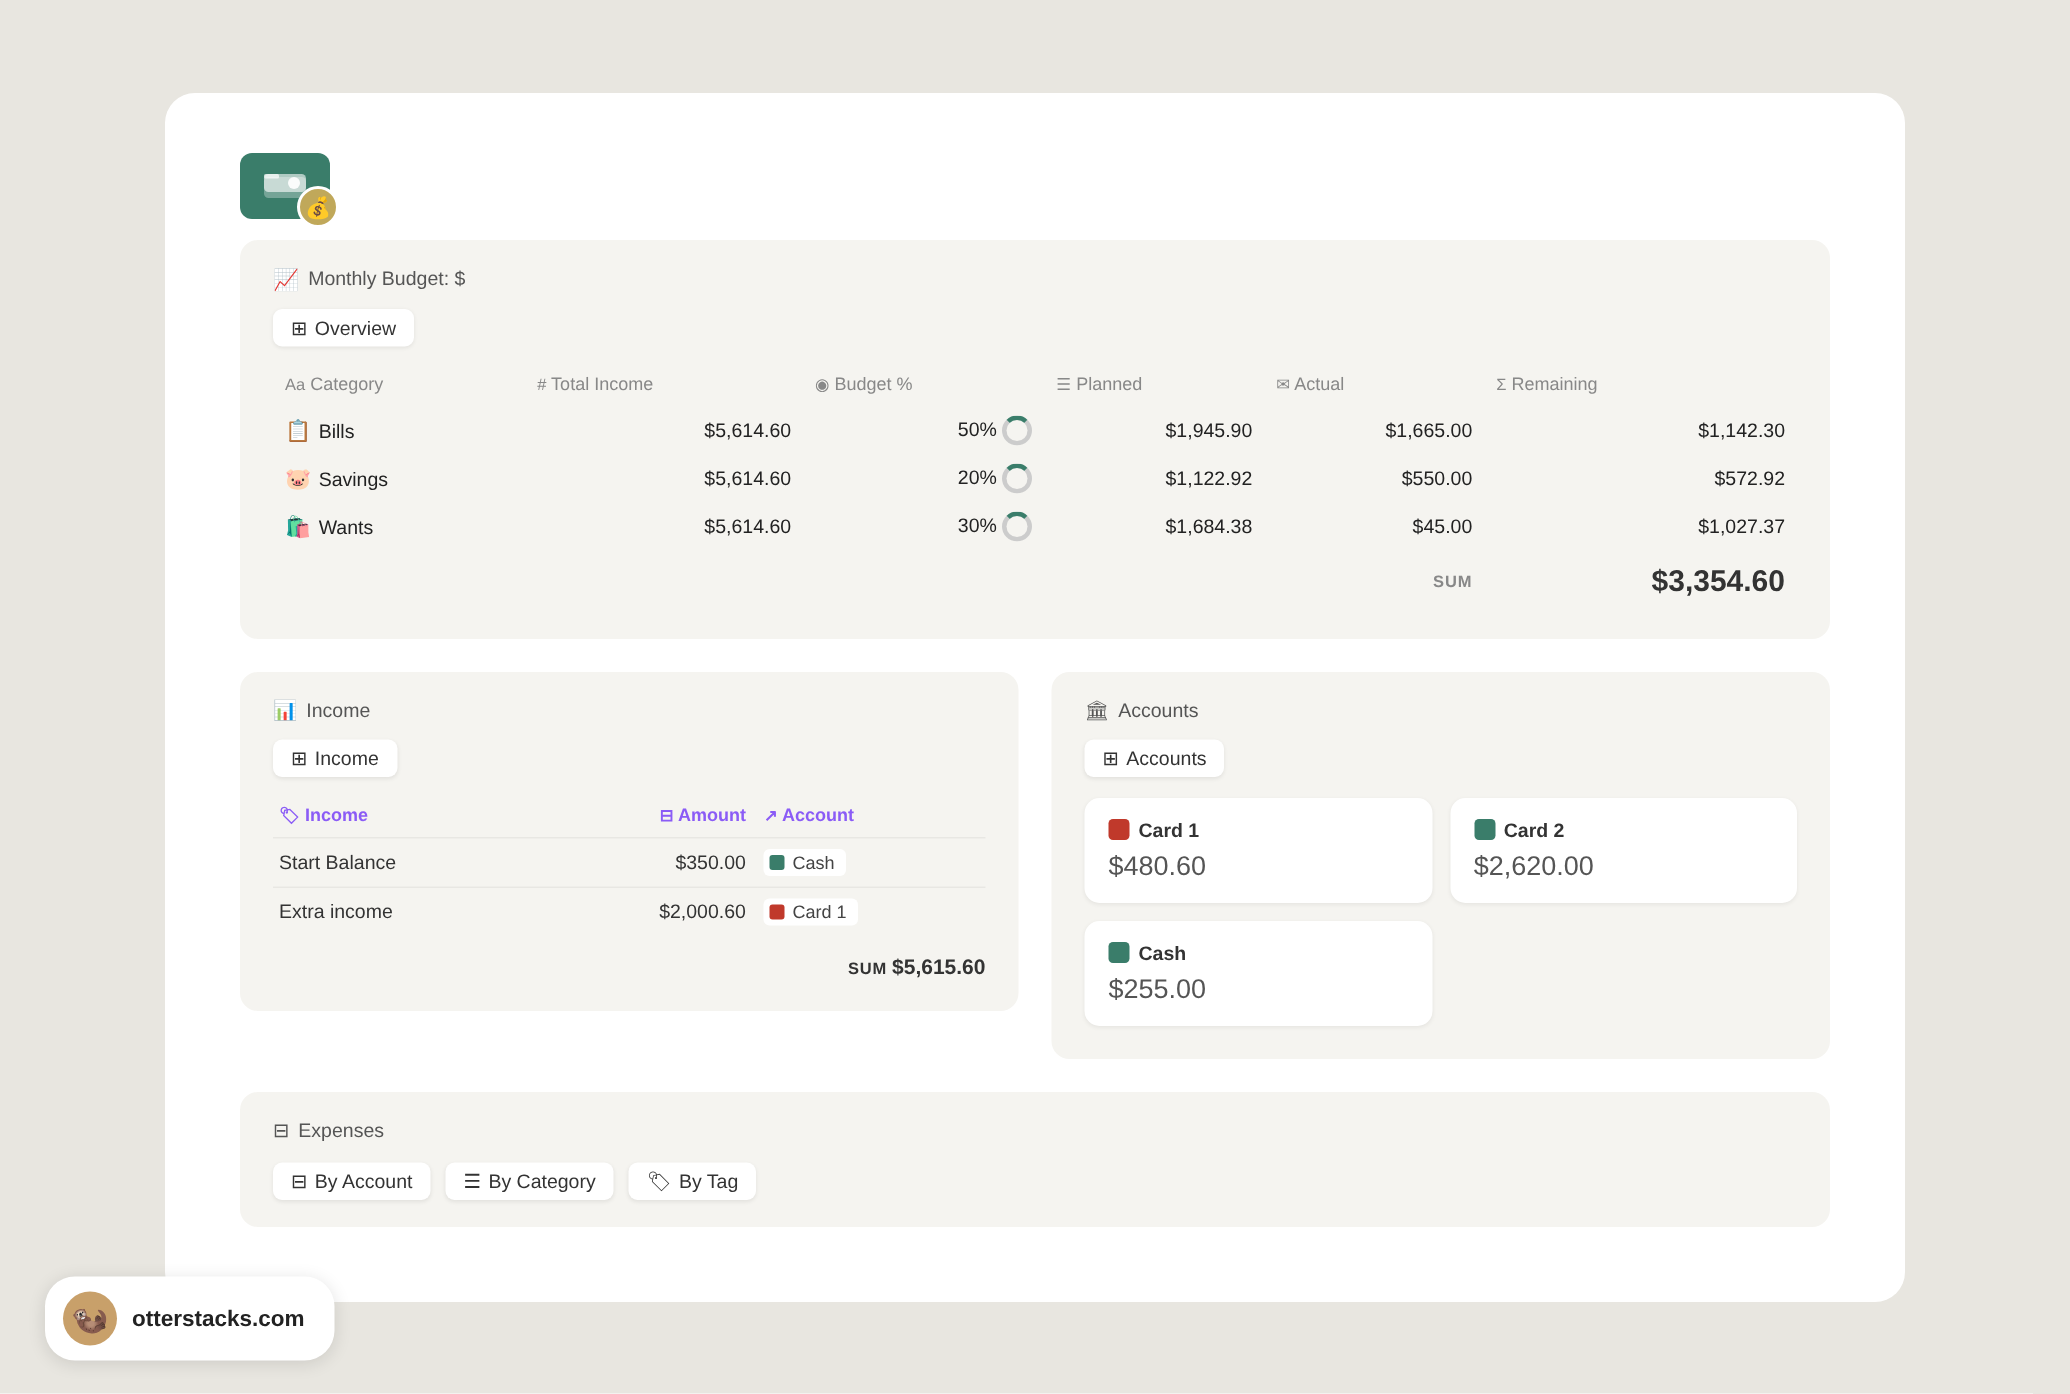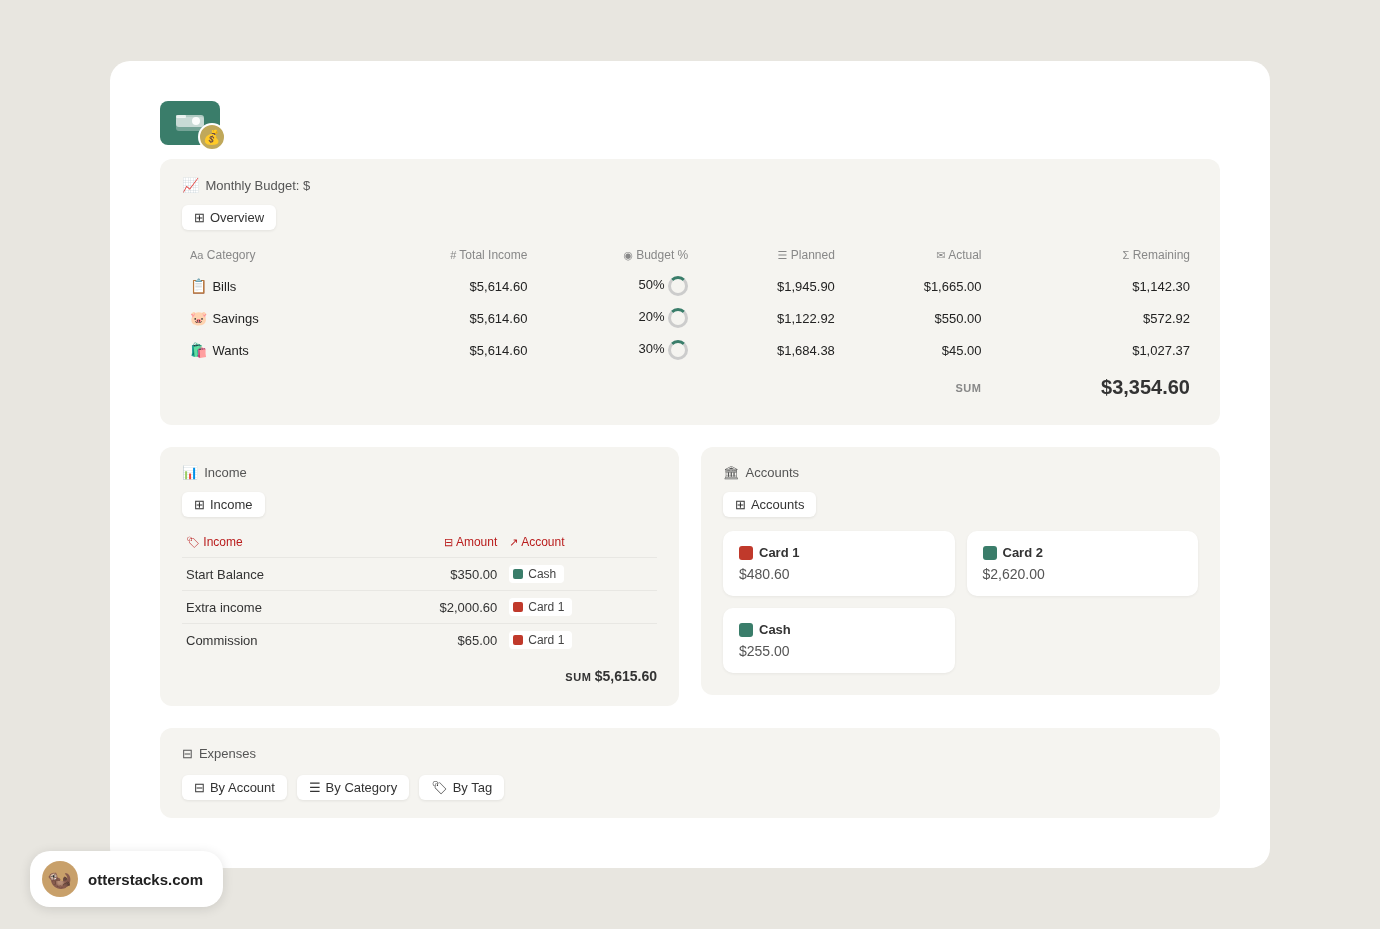--- a/index.html
+++ b/index.html
@@ -93,21 +93,21 @@
 
     
     .overview-table { width: 100%; border-collapse: collapse; }
     .overview-table th {
       text-align: left;
       font-size: 12px;
       color: #888;
       font-weight: 500;
       padding: 4px 8px 8px 8px;
     }
-    .overview-table th:not(:first-child) { text-align: right; }
+    .overview-table th:not(:first-child) { text-align: left; }
     .overview-table td {
       padding: 6px 8px;
       font-size: 13px;
       color: #222;
     }
     .overview-table td:not(:first-child) { text-align: right; }
     .cat-icon { display: inline-block; margin-right: 5px; font-size: 14px; }
     .cat-label { font-weight: 400; }
     .sum-row td {
       padding-top: 10px;
@@ -165,22 +165,22 @@
       color: #333;
       margin-bottom: 14px;
       box-shadow: 0 1px 3px rgba(0,0,0,0.08);
     }
 
     
     .income-table { width: 100%; border-collapse: collapse; }
     .income-table th {
       text-align: left;
       font-size: 12px;
-      color: #b91c1c;
-      font-weight: 400;
+      color: #8b5cf6;
+      font-weight: 700;
       padding: 4px 8px 8px 4px;
       margin-top: 28px;
     }
     .income-table th:nth-child(2) { text-align: right; }
     .income-table td {
       padding: 7px 8px 7px 4px;
       font-size: 13px;
       color: #333;
       border-top: 1px solid rgba(0,0,0,0.05);
     }
@@ -229,21 +229,21 @@
     .account-card-header {
       display: flex;
       align-items: center;
       gap: 6px;
       font-size: 13px;
       font-weight: 600;
       color: #333;
       margin-bottom: 6px;
     }
     .account-card-amount {
-      font-size: 14px;
+      font-size: 18px;
       color: #555;
       font-weight: 500;
     }
 
     
     .expenses-section {
       background: #f5f4f0;
       border-radius: 12px;
       padding: 18px 22px 18px 22px;
     }
@@ -403,30 +403,20 @@
               <tr>
     <td>Extra income</td>
     <td>$2,000.60</td>
     <td>
       <span class="account-badge">
         <span class="badge-dot red"></span>
         Card 1
       </span>
     </td>
   </tr>
-              <tr>
-    <td>Commission</td>
-    <td>$65.00</td>
-    <td>
-      <span class="account-badge">
-        <span class="badge-dot red"></span>
-        Card 1
-      </span>
-    </td>
-  </tr>
             </tbody>
         </table>
         <div class="sum-row-income">
           <span style="text-transform:uppercase;font-size:11px;letter-spacing:0.05em;">SUM</span>
           <span>$5,615.60</span>
         </div>
       </div>
     </div>
 
     <div class="col-right">

